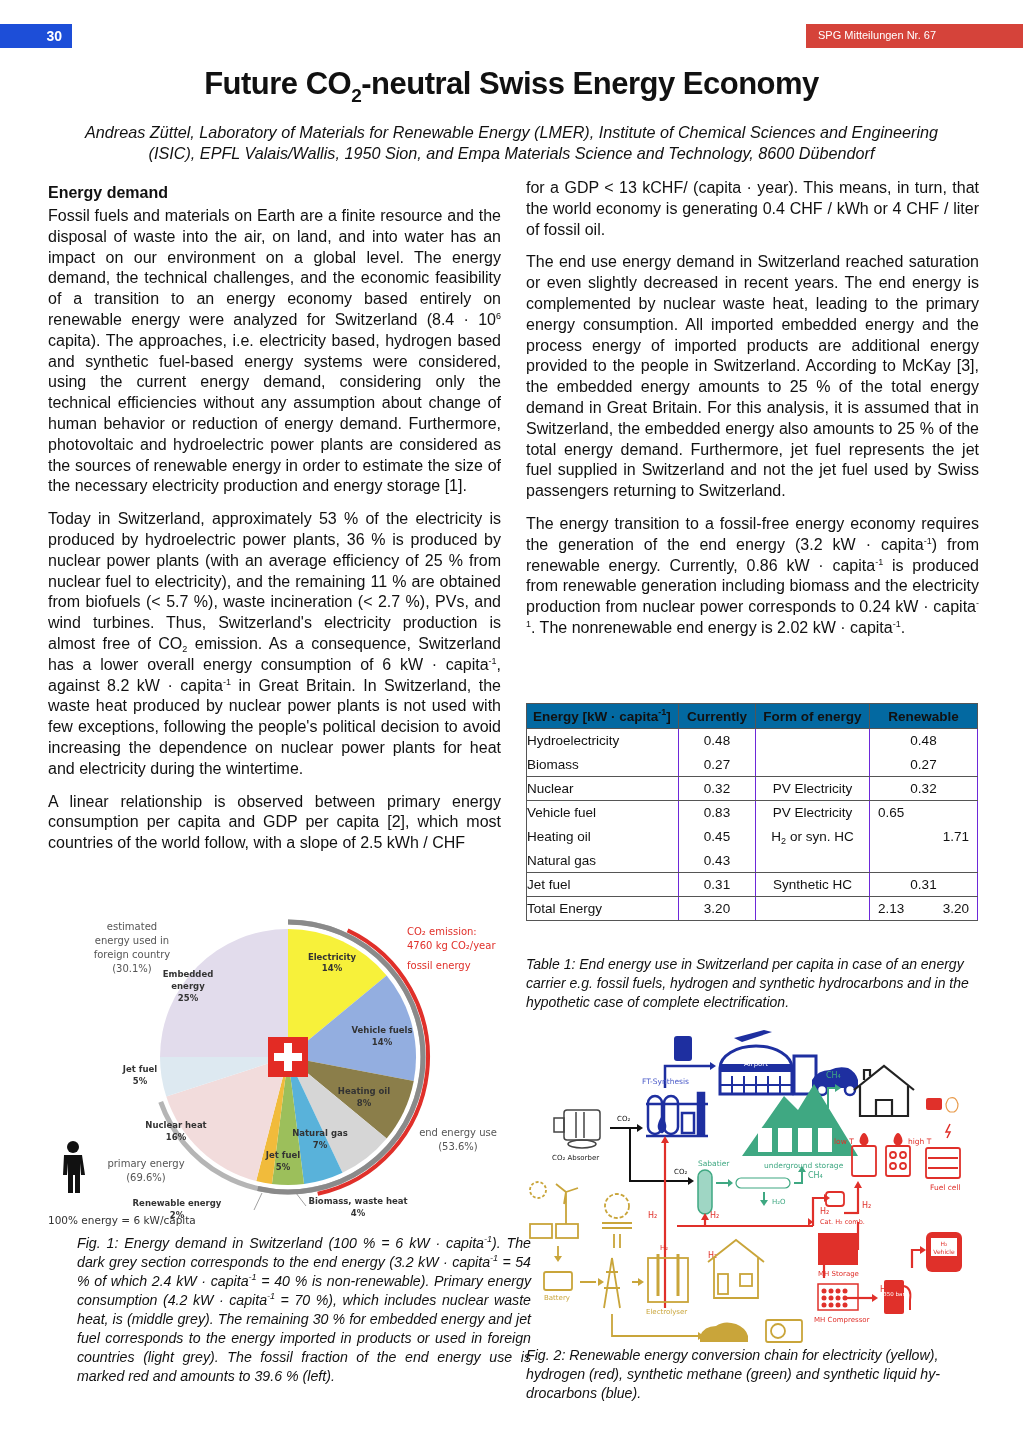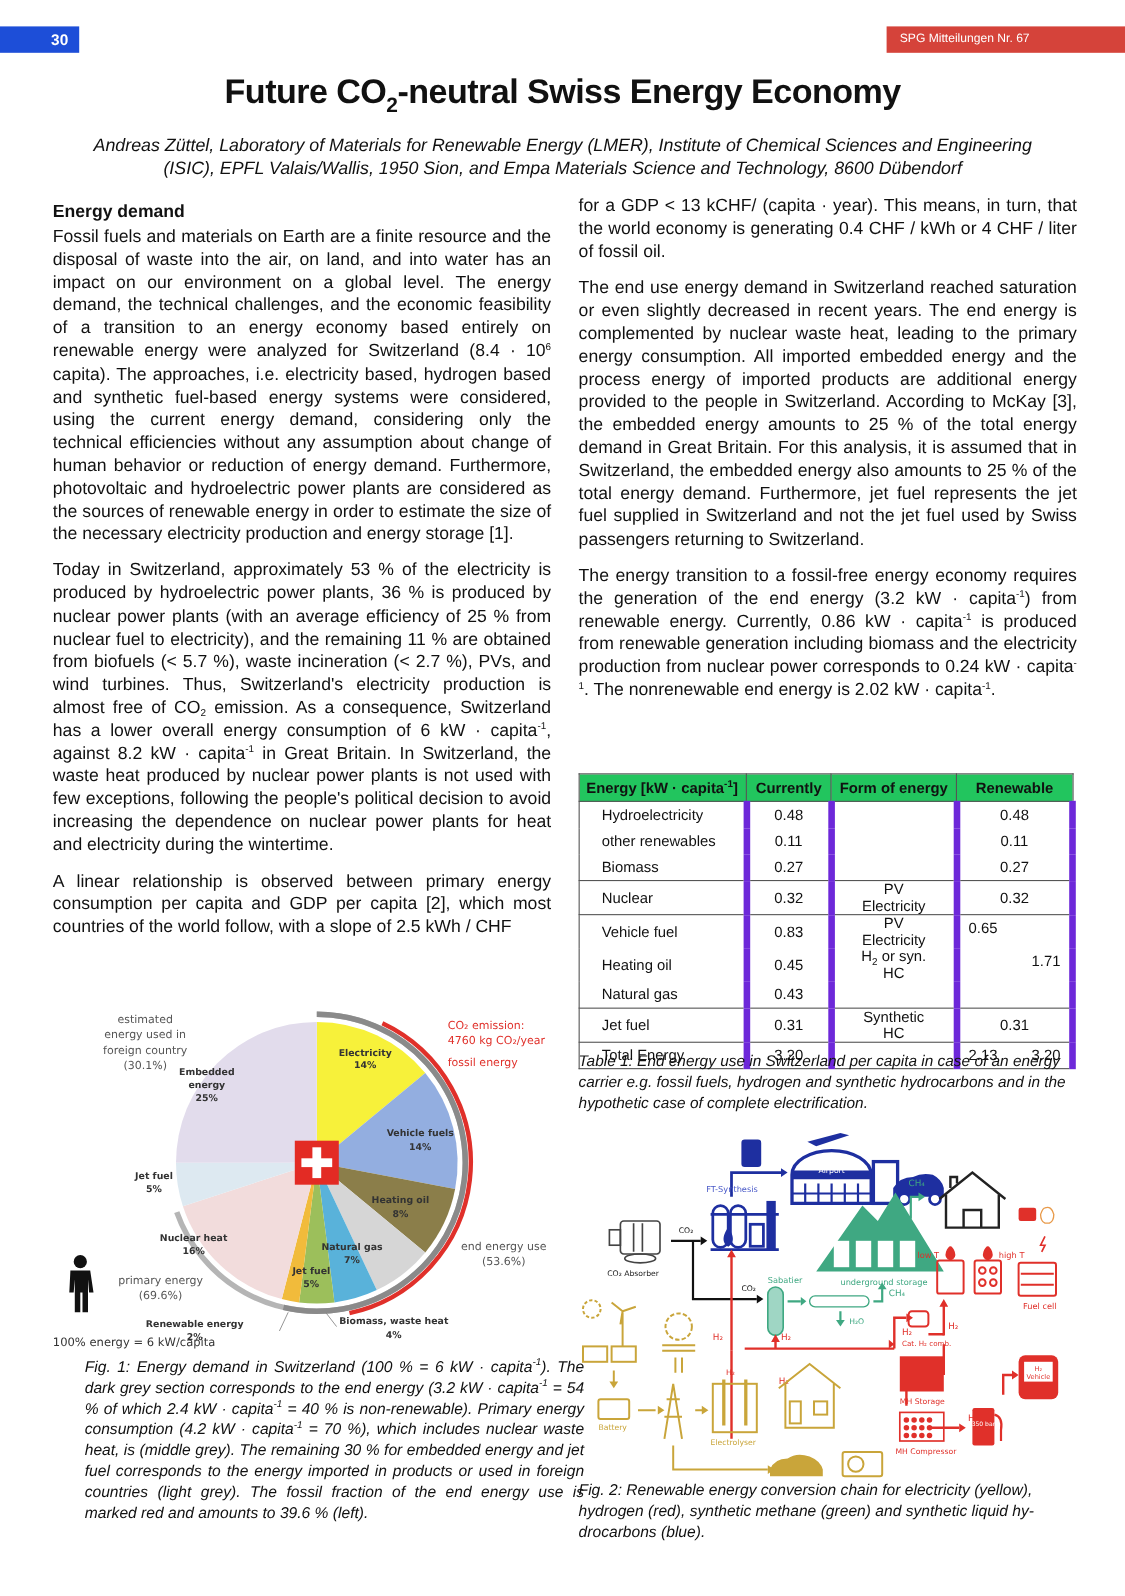--- a/index.html
+++ b/index.html
@@ -18,22 +18,22 @@
   .col { position: absolute; width: 453px; font-size: 16px; line-height: 20.8px; text-align: justify; }
   .col-left { left: 48px; top: 183px; }
   .col-right { left: 526px; top: 178px; }
   .col h2 { font-size: 16px; font-weight: bold; margin-bottom: 3px; line-height: 20px; }
   .col p { margin-bottom: 12px; hyphens: manual; }
   sup { font-size: 9px; vertical-align: 6px; line-height: 0; }
   sub.small { font-size: 9px; vertical-align: -3px; line-height: 0; }
 
   
   .tbl { position: absolute; left: 526px; top: 703px; width: 452px; border-collapse: collapse; font-size: 13.5px; }
-  .tbl th { background: #22c55e; font-weight: bold; height: 25px; border: 1px solid #555; padding: 0 6px; font-size: 13.5px; }
-  .tbl td { height: 24px; padding: 0 20px; border-left: 1px solid #555; border-right: 6px solid #6d28d9; }
+  .tbl th { background: #0369a1; font-weight: bold; height: 25px; border: 1px solid #555; padding: 0 6px; font-size: 13.5px; }
+  .tbl td { height: 24px; padding: 0 0; border-left: 1px solid #555; border-right: 1px solid #6d28d9; }
   .tbl tr.grp-end td { border-bottom: 1px solid #555; }
   .tbl td.c { text-align: center; }
   .tbl td.l { text-align: left; }
   .tbl td.split { position: relative; }
   .tbl td.split .a { position: absolute; left: 8px; top: 4px; }
   .tbl td.split .b { position: absolute; right: 8px; top: 4px; }
   .tbl-caption { position: absolute; left: 526px; top: 955px; width: 455px; font-size: 14px; font-style: italic; line-height: 19px; }
 
   .fig1 { position: absolute; left: 40px; top: 910px; width: 470px; height: 320px; }
   .fig1-caption { position: absolute; left: 48px; top: 1234px; width: 454px; font-size: 14.2px; font-style: italic; line-height: 19px; text-align: justify; margin-left: 29px; }
@@ -80,26 +80,20 @@
       <th style="width:114px">Form of energy</th>
       <th>Renewable</th>
     </tr>
   </thead>
   <tbody>
     <tr>
       <td class="l">Hydroelectricity</td>
       <td class="c">0.48</td>
       <td class="c"></td>
       <td class="c">0.48</td>
-    </tr>
-    <tr>
-      <td class="l">other renewables</td>
-      <td class="c">0.11</td>
-      <td class="c"></td>
-      <td class="c">0.11</td>
     </tr>
     <tr class="grp-end">
       <td class="l">Biomass</td>
       <td class="c">0.27</td>
       <td class="c"></td>
       <td class="c">0.27</td>
     </tr>
     <tr class="grp-end">
       <td class="l">Nuclear</td>
       <td class="c">0.32</td>

